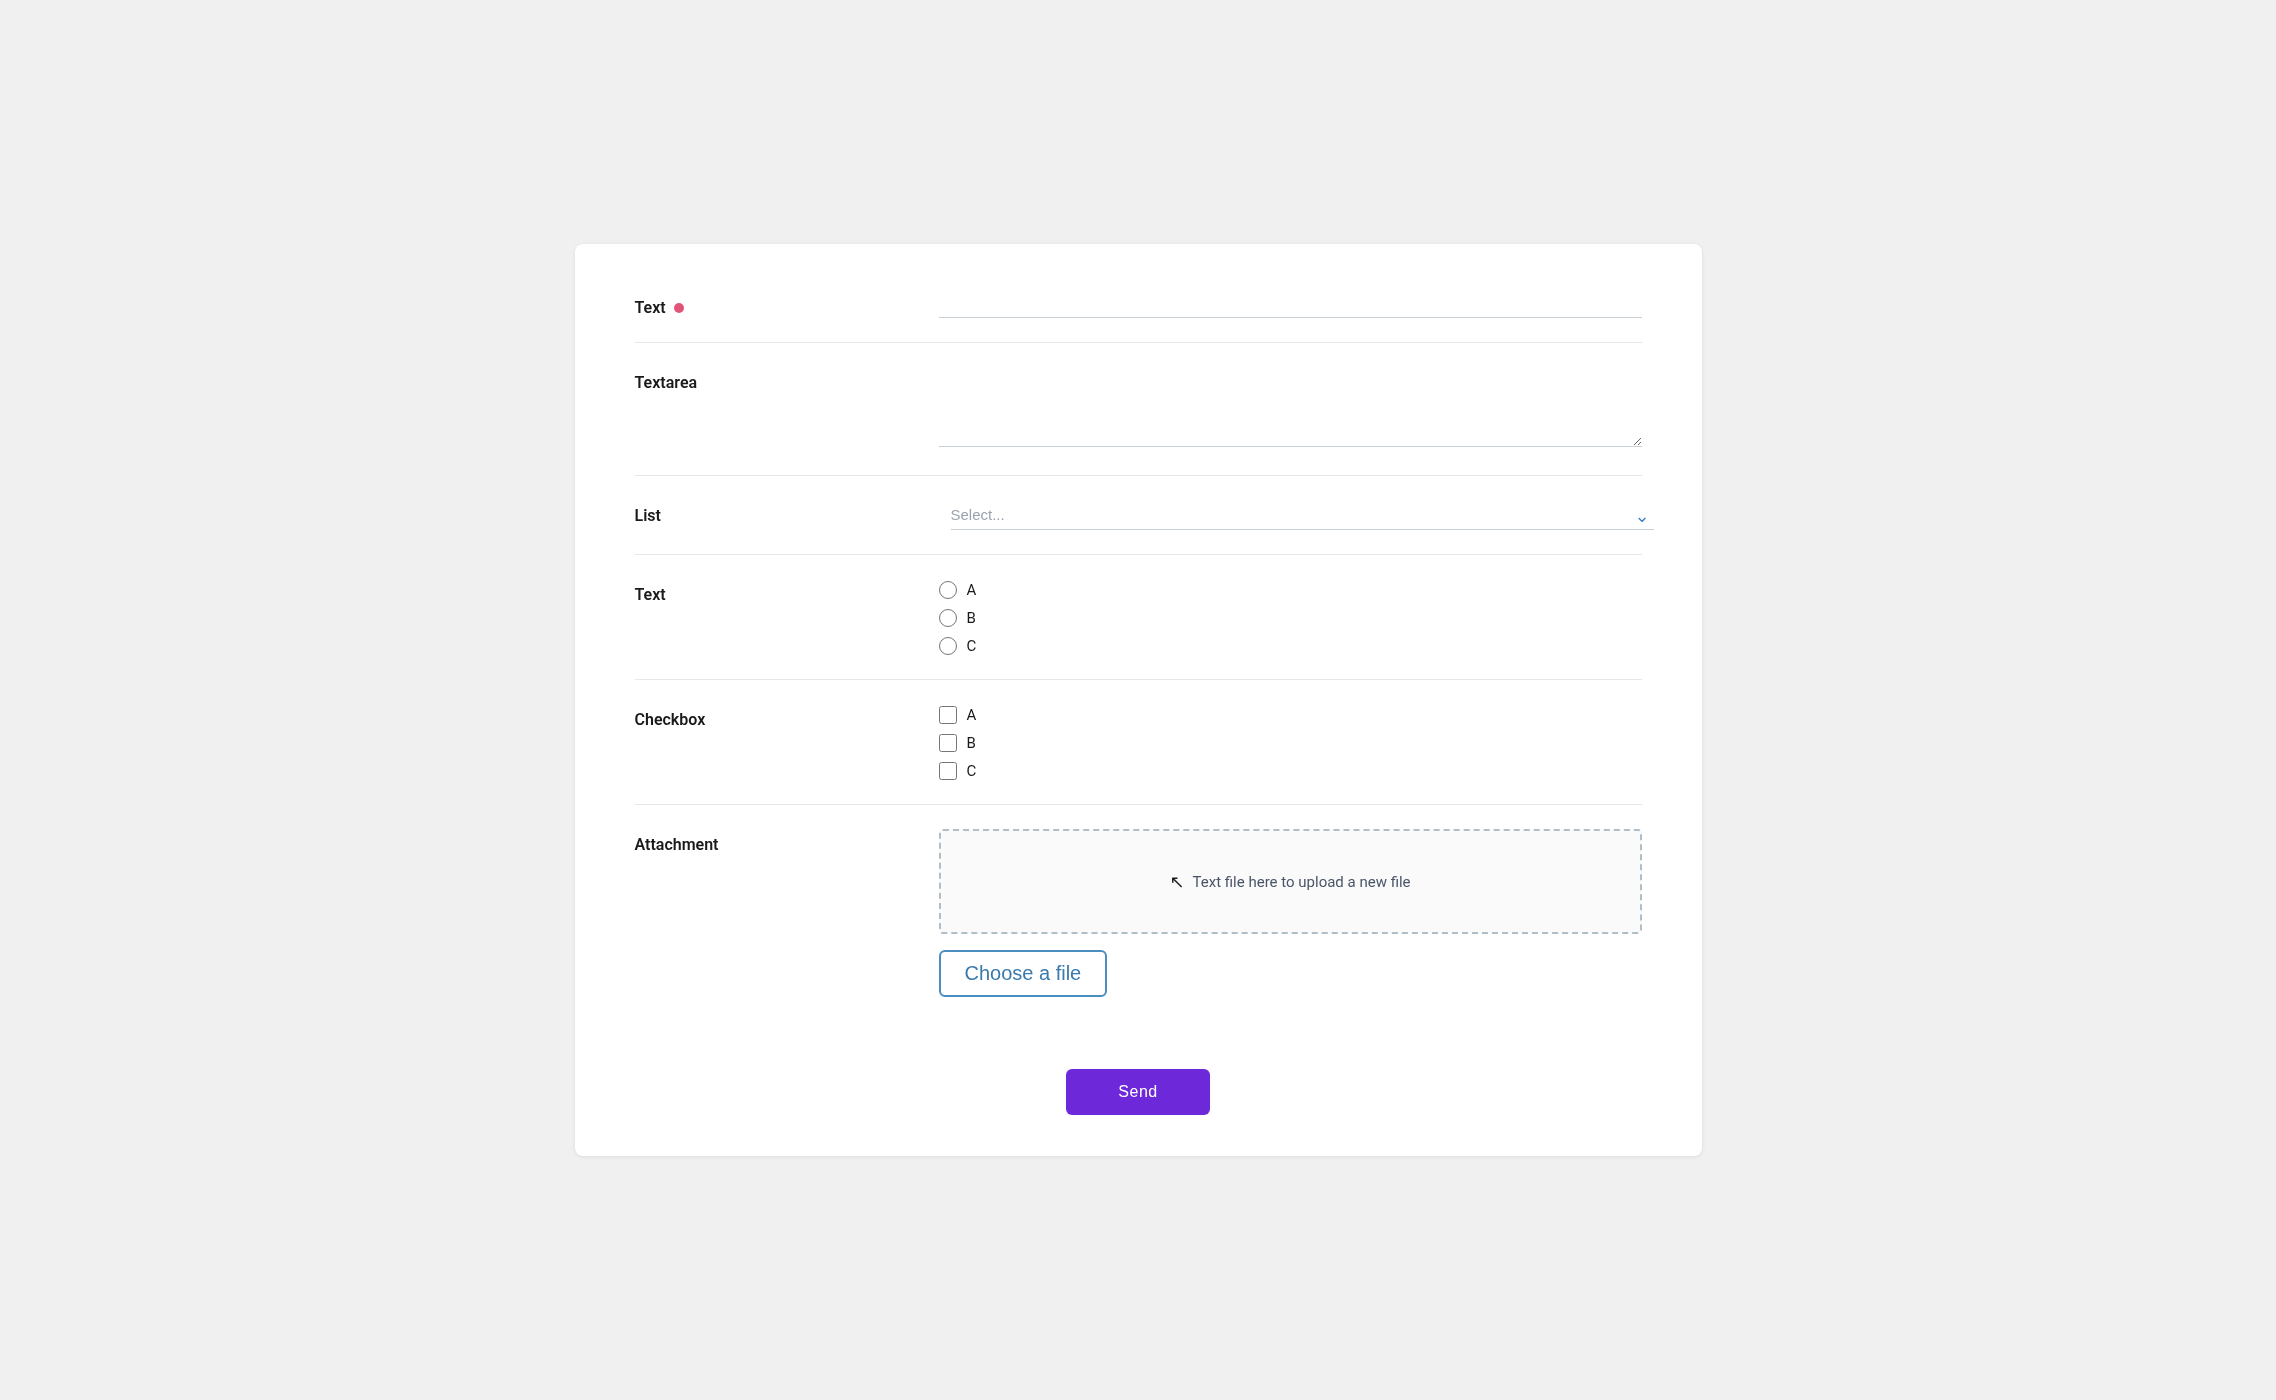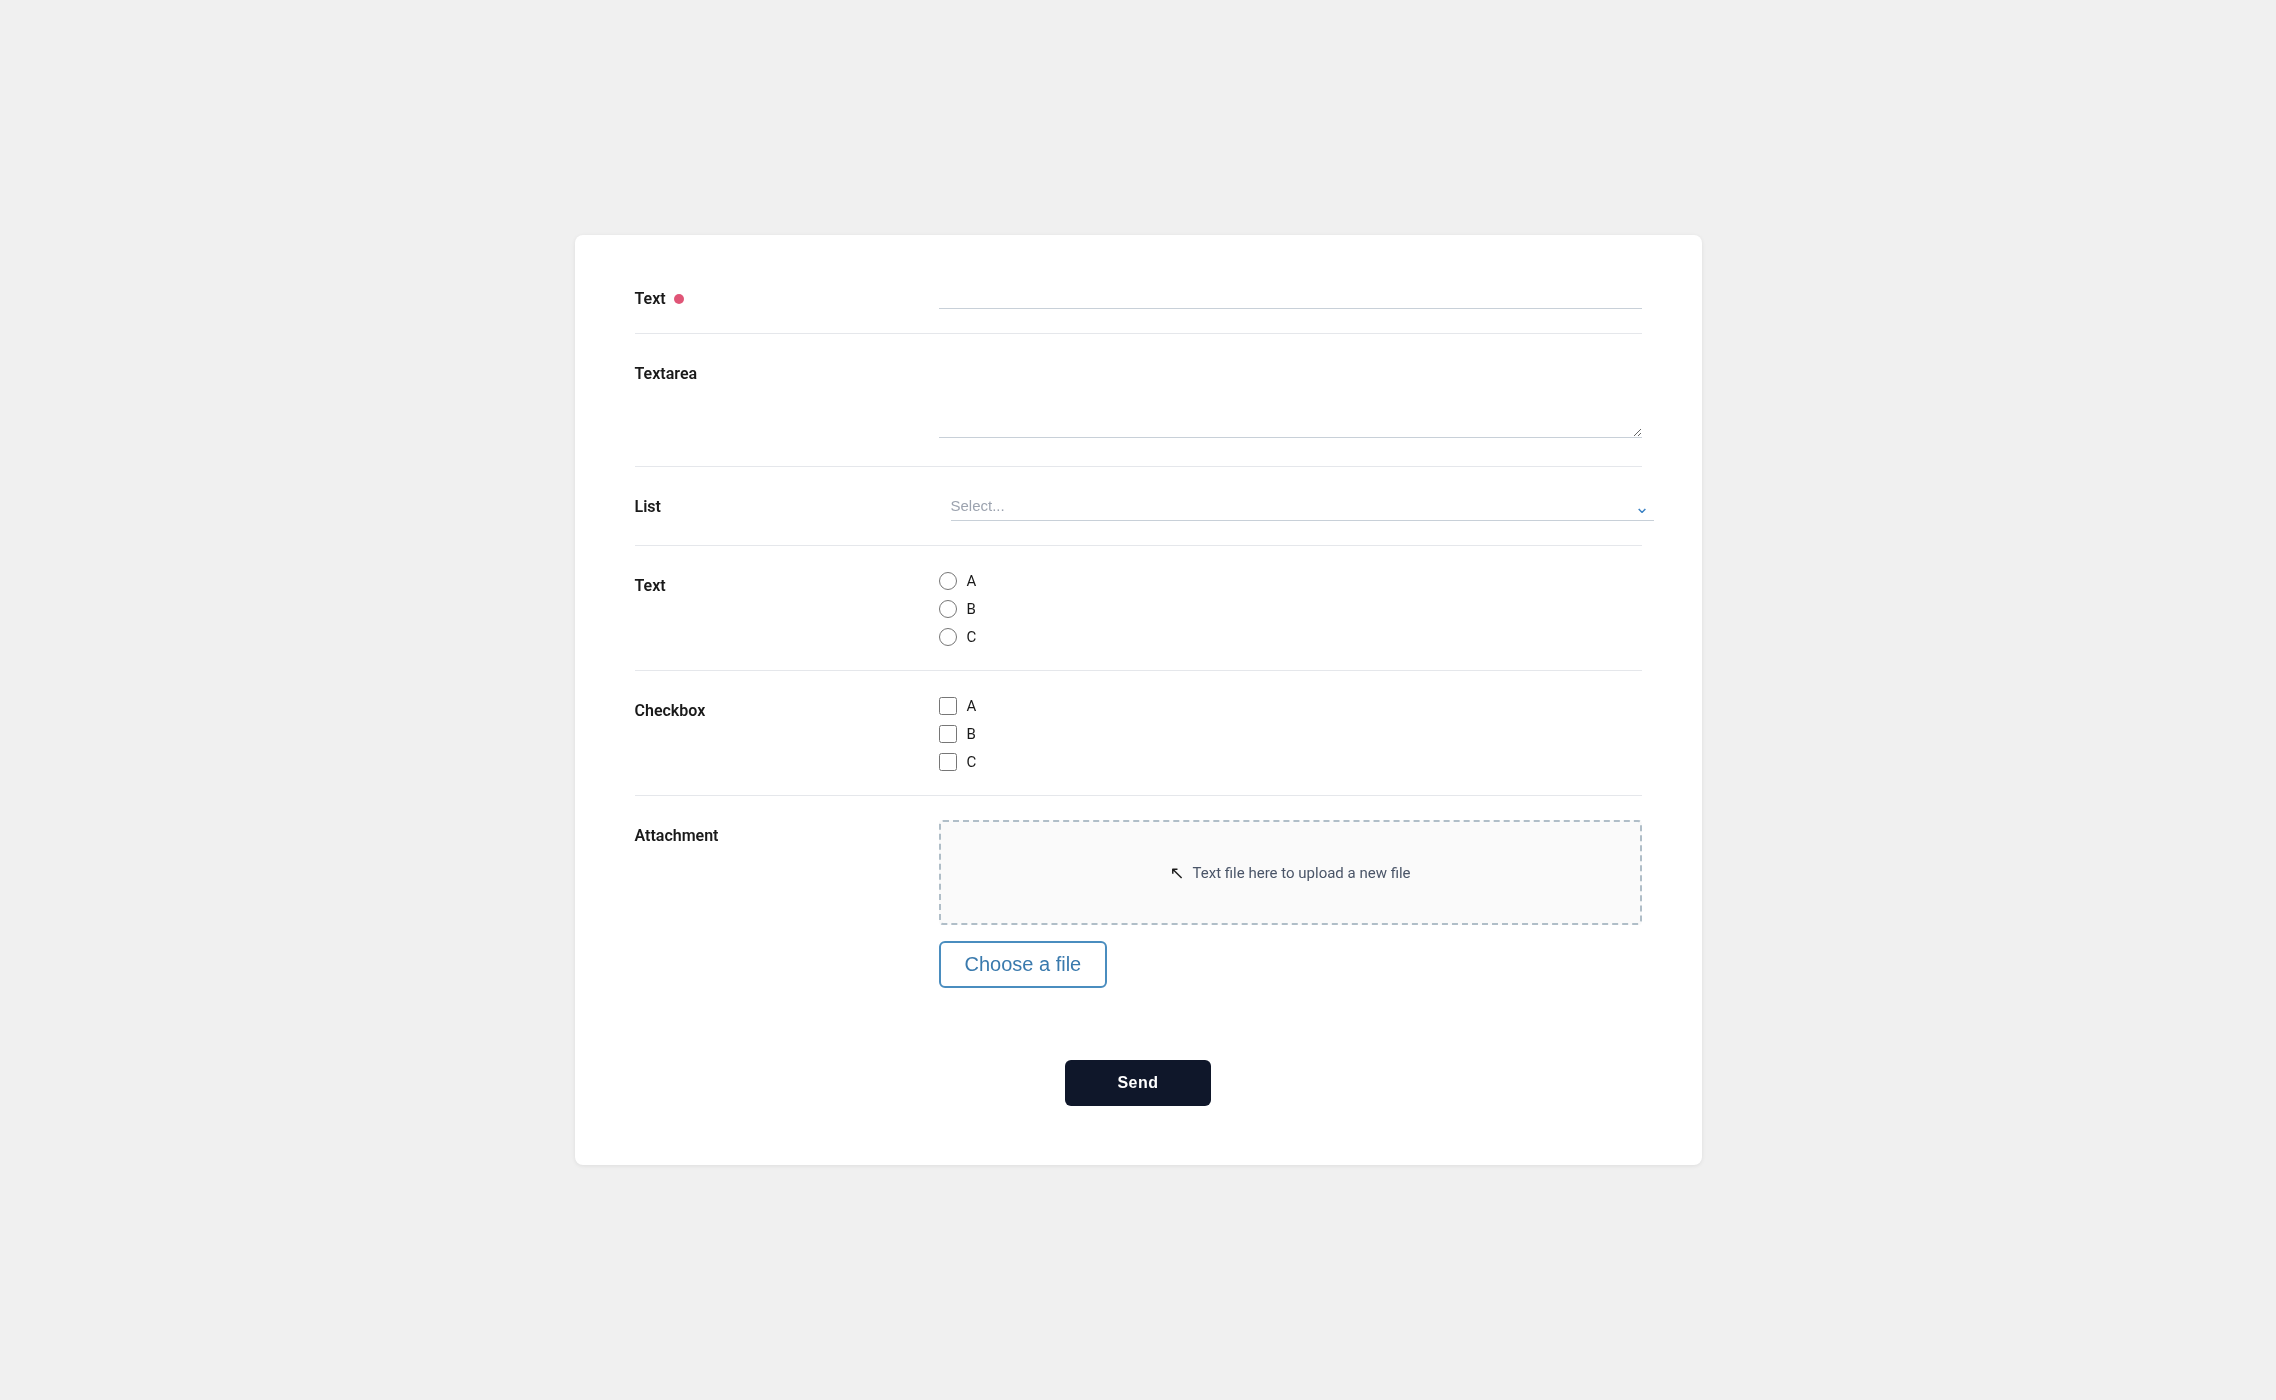--- a/index.html
+++ b/index.html
@@ -14,21 +14,21 @@
       justify-content: center;
       align-items: center;
       min-height: 100vh;
       font-family: -apple-system, BlinkMacSystemFont, 'Segoe UI', Roboto, sans-serif;
     }
 
     .card {
       background: #ffffff;
       border-radius: 8px;
       width: 1127px;
-      padding: 48px 60px 59px 60px;
+      padding: 48px 60px 41px 60px;
       box-shadow: 0 1px 4px rgba(0,0,0,0.08);
     }
 
     .form-row {
       display: flex;
       align-items: flex-start;
       border-bottom: 1px solid #e5e7eb;
       padding: 24px 0;
     }
 
@@ -207,25 +207,25 @@
     }
 
     
     .send-area {
       display: flex;
       justify-content: center;
       margin-top: 48px;
     }
 
     .send-btn {
-      background: #0f172a;
+      background: #6d28d9;
       color: #ffffff;
       border: none;
       font-size: 16px;
-      font-weight: 700;
+      font-weight: 400;
       padding: 14px 52px;
       border-radius: 6px;
       cursor: pointer;
       letter-spacing: 0.5px;
     }
   </style>
 </head>
 <body>
 
 <div class="card">

